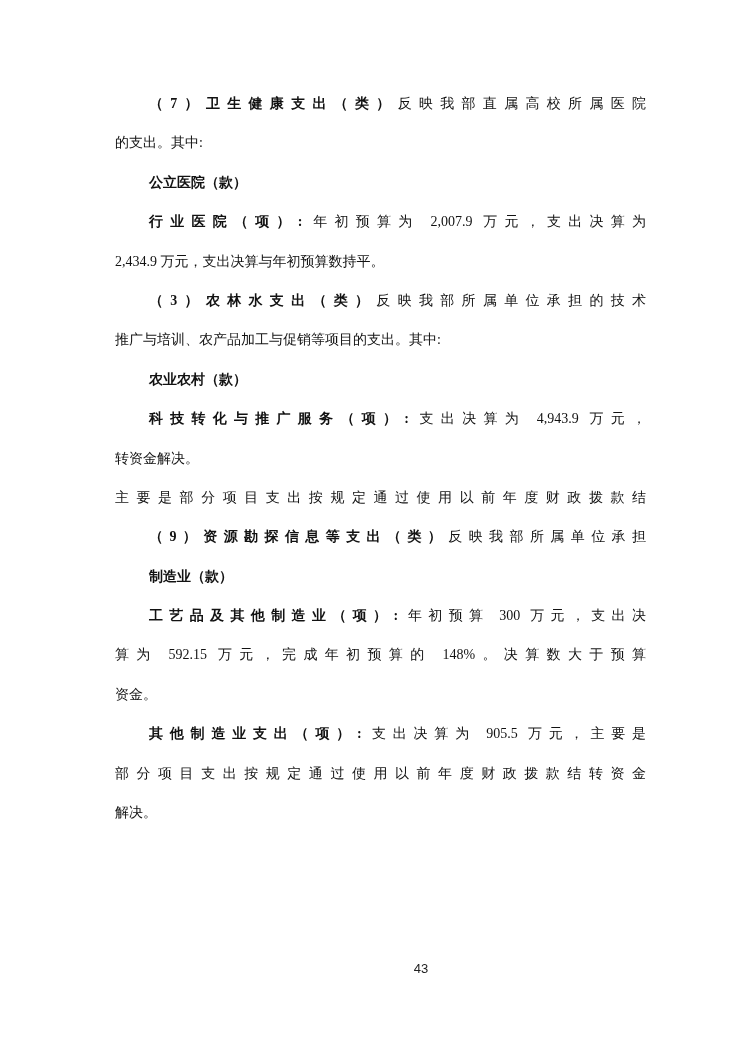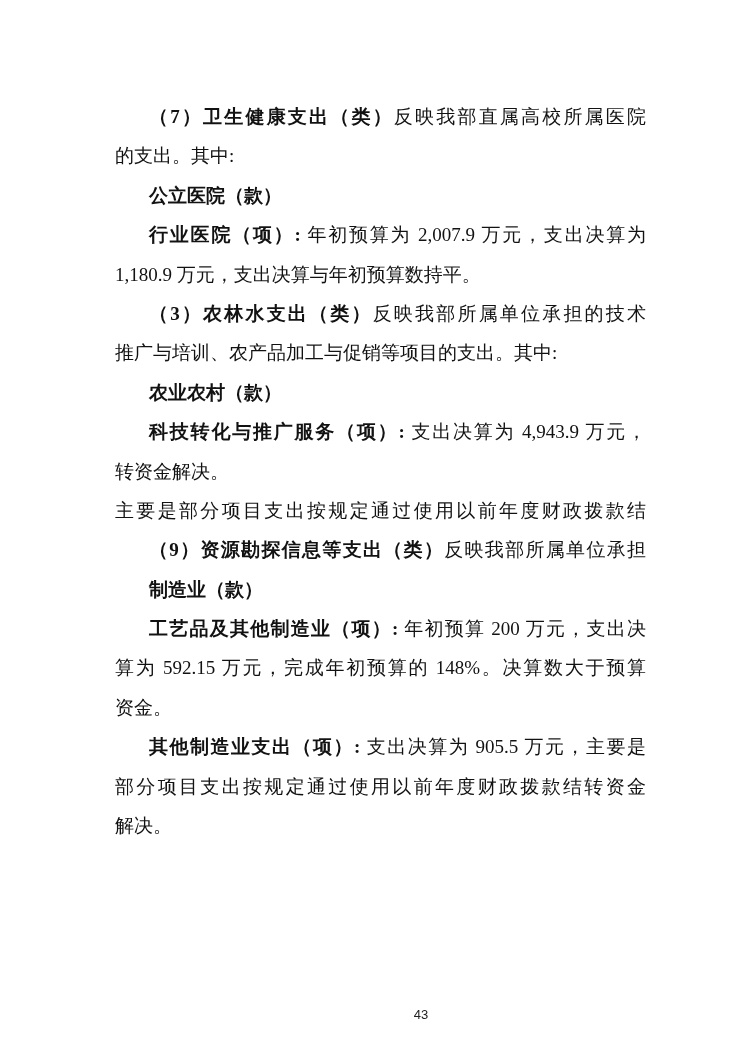--- a/index.html
+++ b/index.html
@@ -16,68 +16,68 @@
     font-family: "Liberation Serif", "DejaVu Serif", serif;
     color: #121212;
   }
   .doc-body {
     position: absolute;
     left: 115px;
     top: 90px;
     width: 531px;
   }
   .line {
-    font-size: 19px;
-    line-height: 53px;
+    font-size: 14px;
+    line-height: 27px;
     height: 39.4px;
     white-space: nowrap;
     text-align: left;
   }
   .line.justify {
     white-space: normal;
     text-align: justify;
     text-align-last: justify;
     text-justify: inter-character;
   }
   .line.indent {
     text-indent: 34px;
   }
   .run { font-weight: normal; }
   .run.bold { font-weight: bold; }
   .page-number {
     position: absolute;
     left: 406px;
-    top: 1006px;
+    top: 960px;
     width: 30px;
     font-size: 13px;
     line-height: 18px;
     text-align: center;
     color: #222;
     font-family: "Liberation Sans", "DejaVu Sans", sans-serif;
   }
 </style>
 </head>
 <body>
 
 <div class="page">
   <div class="doc-body">
       <div class="line justify indent"><span class="run bold">（7）卫生健康支出（类）</span><span class="run">反映我部直属高校所属医院</span></div>
       <div class="line"><span class="run">的支出。其中:</span></div>
       <div class="line indent"><span class="run bold">公立医院（款）</span></div>
       <div class="line justify indent"><span class="run bold">行业医院（项）:</span><span class="run"> 年初预算为 2,007.9 万元，支出决算为</span></div>
-      <div class="line"><span class="run">1,180.9 万元，支出决算与年初预算数持平。</span></div>
+      <div class="line"><span class="run">2,434.9 万元，支出决算与年初预算数持平。</span></div>
       <div class="line justify indent"><span class="run bold">（3）农林水支出（类）</span><span class="run">反映我部所属单位承担的技术</span></div>
       <div class="line"><span class="run">推广与培训、农产品加工与促销等项目的支出。其中:</span></div>
       <div class="line indent"><span class="run bold">农业农村（款）</span></div>
       <div class="line justify indent"><span class="run bold">科技转化与推广服务（项）:</span><span class="run"> 支出决算为 4,943.9 万元，</span></div>
       <div class="line"><span class="run">转资金解决。</span></div>
       <div class="line justify"><span class="run">主要是部分项目支出按规定通过使用以前年度财政拨款结</span></div>
       <div class="line justify indent"><span class="run bold">（9）资源勘探信息等支出（类）</span><span class="run">反映我部所属单位承担</span></div>
       <div class="line indent"><span class="run bold">制造业（款）</span></div>
-      <div class="line justify indent"><span class="run bold">工艺品及其他制造业（项）:</span><span class="run"> 年初预算 200 万元，支出决</span></div>
+      <div class="line justify indent"><span class="run bold">工艺品及其他制造业（项）:</span><span class="run"> 年初预算 300 万元，支出决</span></div>
       <div class="line justify"><span class="run">算为 592.15 万元，完成年初预算的 148%。决算数大于预算</span></div>
       <div class="line"><span class="run">资金。</span></div>
       <div class="line justify indent"><span class="run bold">其他制造业支出（项）:</span><span class="run"> 支出决算为 905.5 万元，主要是</span></div>
       <div class="line justify"><span class="run">部分项目支出按规定通过使用以前年度财政拨款结转资金</span></div>
       <div class="line"><span class="run">解决。</span></div>
     </div>
   <div class="page-number">43</div>
 </div>
 
 </body></html>

